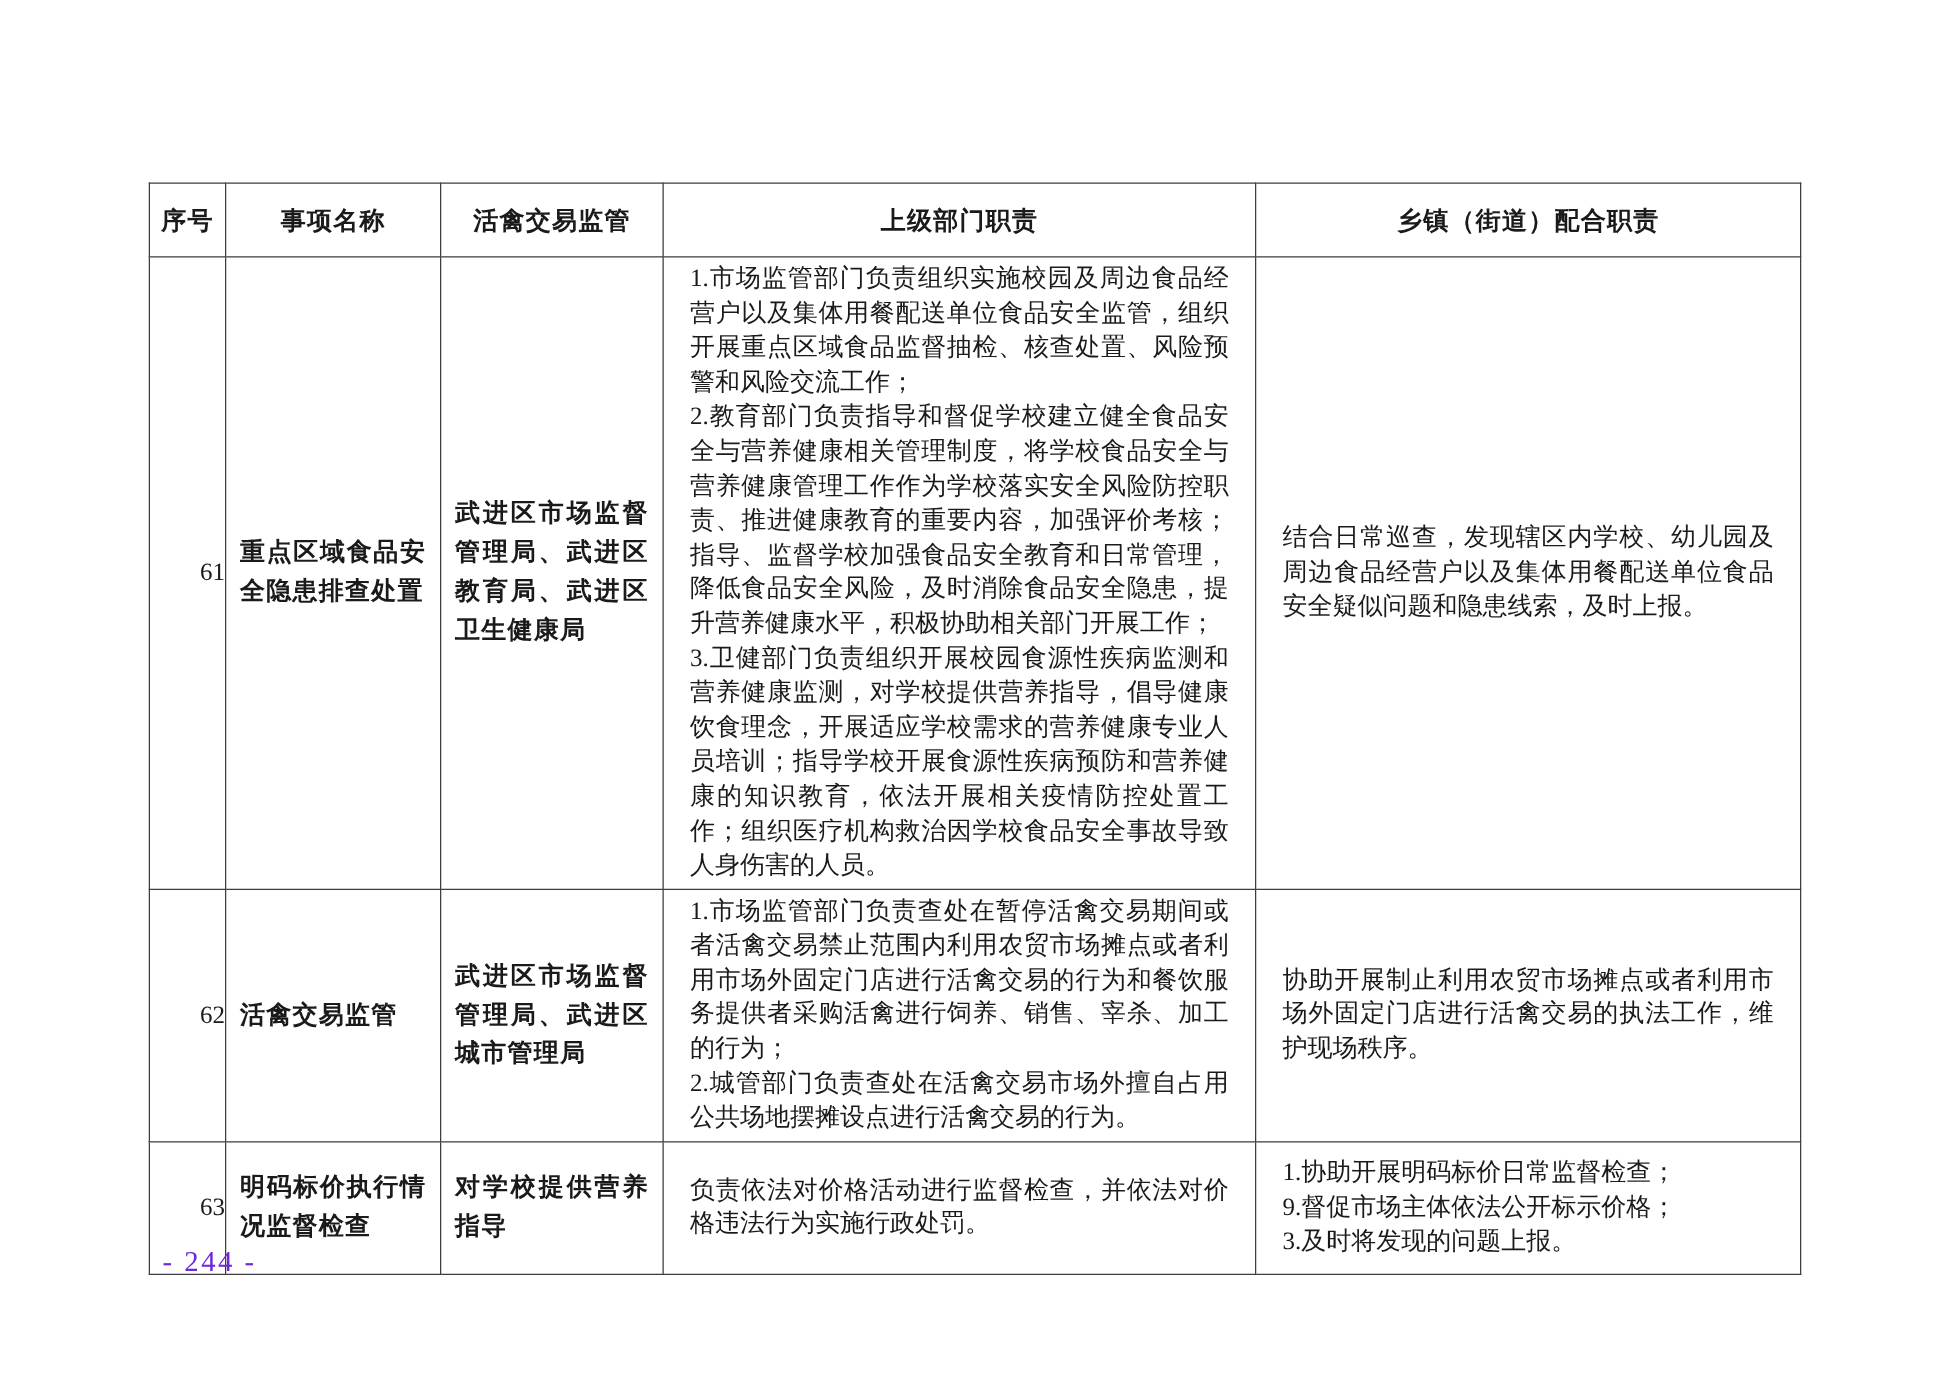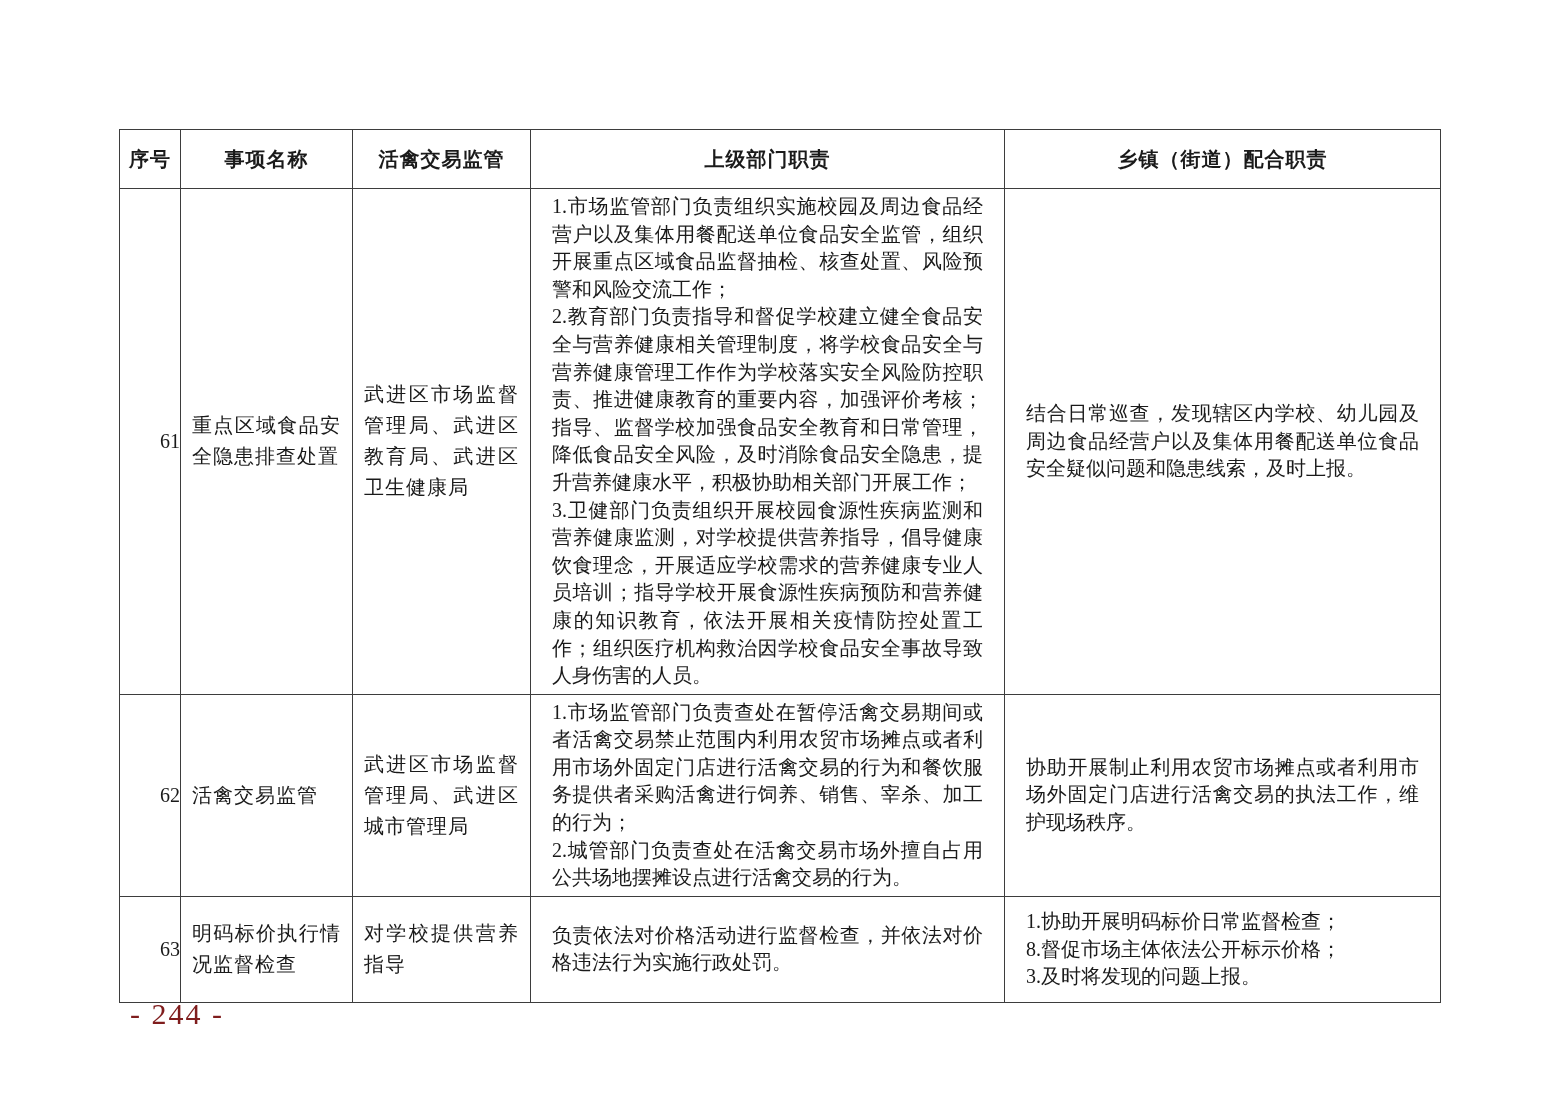--- a/index.html
+++ b/index.html
@@ -12,21 +12,21 @@
     color: #1a1a1a;
   }
   .page {
     position: absolute;
     inset: 0;
     background: #ffffff;
   }
   table.resp-table {
     position: absolute;
     left: 119px;
-    top: 129px;
+    top: 146px;
     width: 1321px;
     border-collapse: collapse;
     table-layout: fixed;
   }
   table.resp-table th,
   table.resp-table td {
     border: 1px solid #3d3d3d;
     vertical-align: middle;
     font-size: 20px;
     overflow: hidden;
@@ -45,36 +45,37 @@
     text-align: right;
     font-size: 21px;
   }
   td.cell-name,
   td.cell-dept {
     padding: 4px 11px;
     text-align: justify;
     text-justify: inter-character;
     line-height: 31px;
     letter-spacing: 1px;
+    font-weight: bold;
   }
   td.cell-duties {
     padding: 4px 21px;
     line-height: 27.6px;
   }
   td.cell-duties .para {
     text-align: justify;
     text-justify: inter-character;
   }
   .page-number {
     position: absolute;
     left: 130px;
     top: 997px;
-    font-size: 30px;
+    font-size: 23px;
     letter-spacing: 2px;
-    color: #7f1d1d;
+    color: #6d28d9;
     font-family: "Liberation Serif", "DejaVu Serif", serif;
   }
 </style>
 </head>
 <body>
 
 <div class="page">
 
   <table class="resp-table">
     <colgroup>
@@ -122,21 +123,21 @@
 
       <tr class="row-63">
         <td class="cell-num">63</td>
         <td class="cell-name">明码标价执行情况监督检查</td>
         <td class="cell-dept">对学校提供营养指导</td>
         <td class="cell-duties">
           <div class="para">负责依法对价格活动进行监督检查，并依法对价格违法行为实施行政处罚。</div>
         </td>
         <td class="cell-duties">
           <div class="para">1.协助开展明码标价日常监督检查；</div>
-          <div class="para">8.督促市场主体依法公开标示价格；</div>
+          <div class="para">9.督促市场主体依法公开标示价格；</div>
           <div class="para">3.及时将发现的问题上报。</div>
         </td>
       </tr>
     </tbody>
   </table>
 
   <div class="page-number">- 244 -</div>
 
 </div>
 

